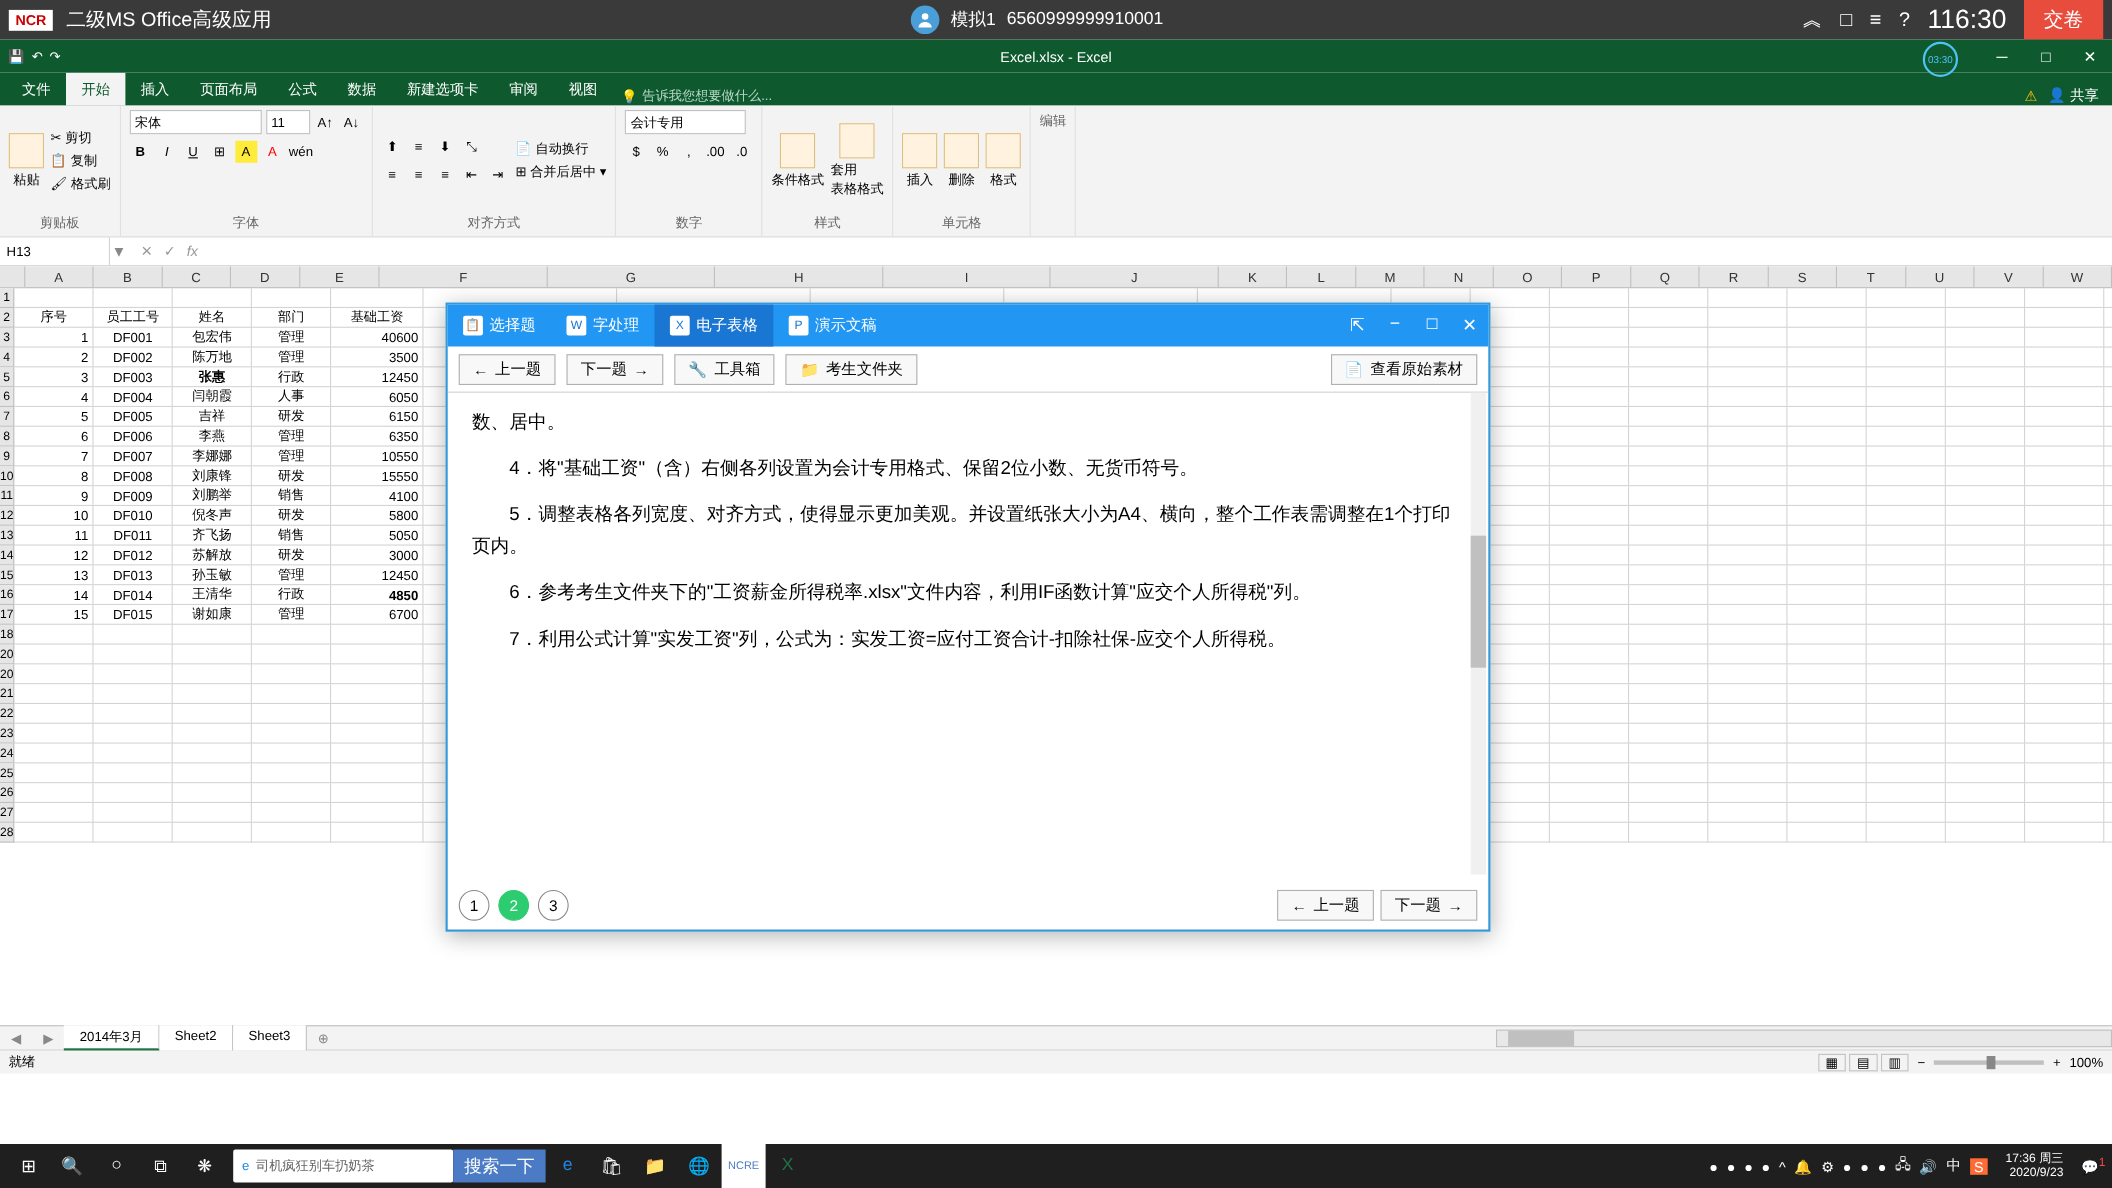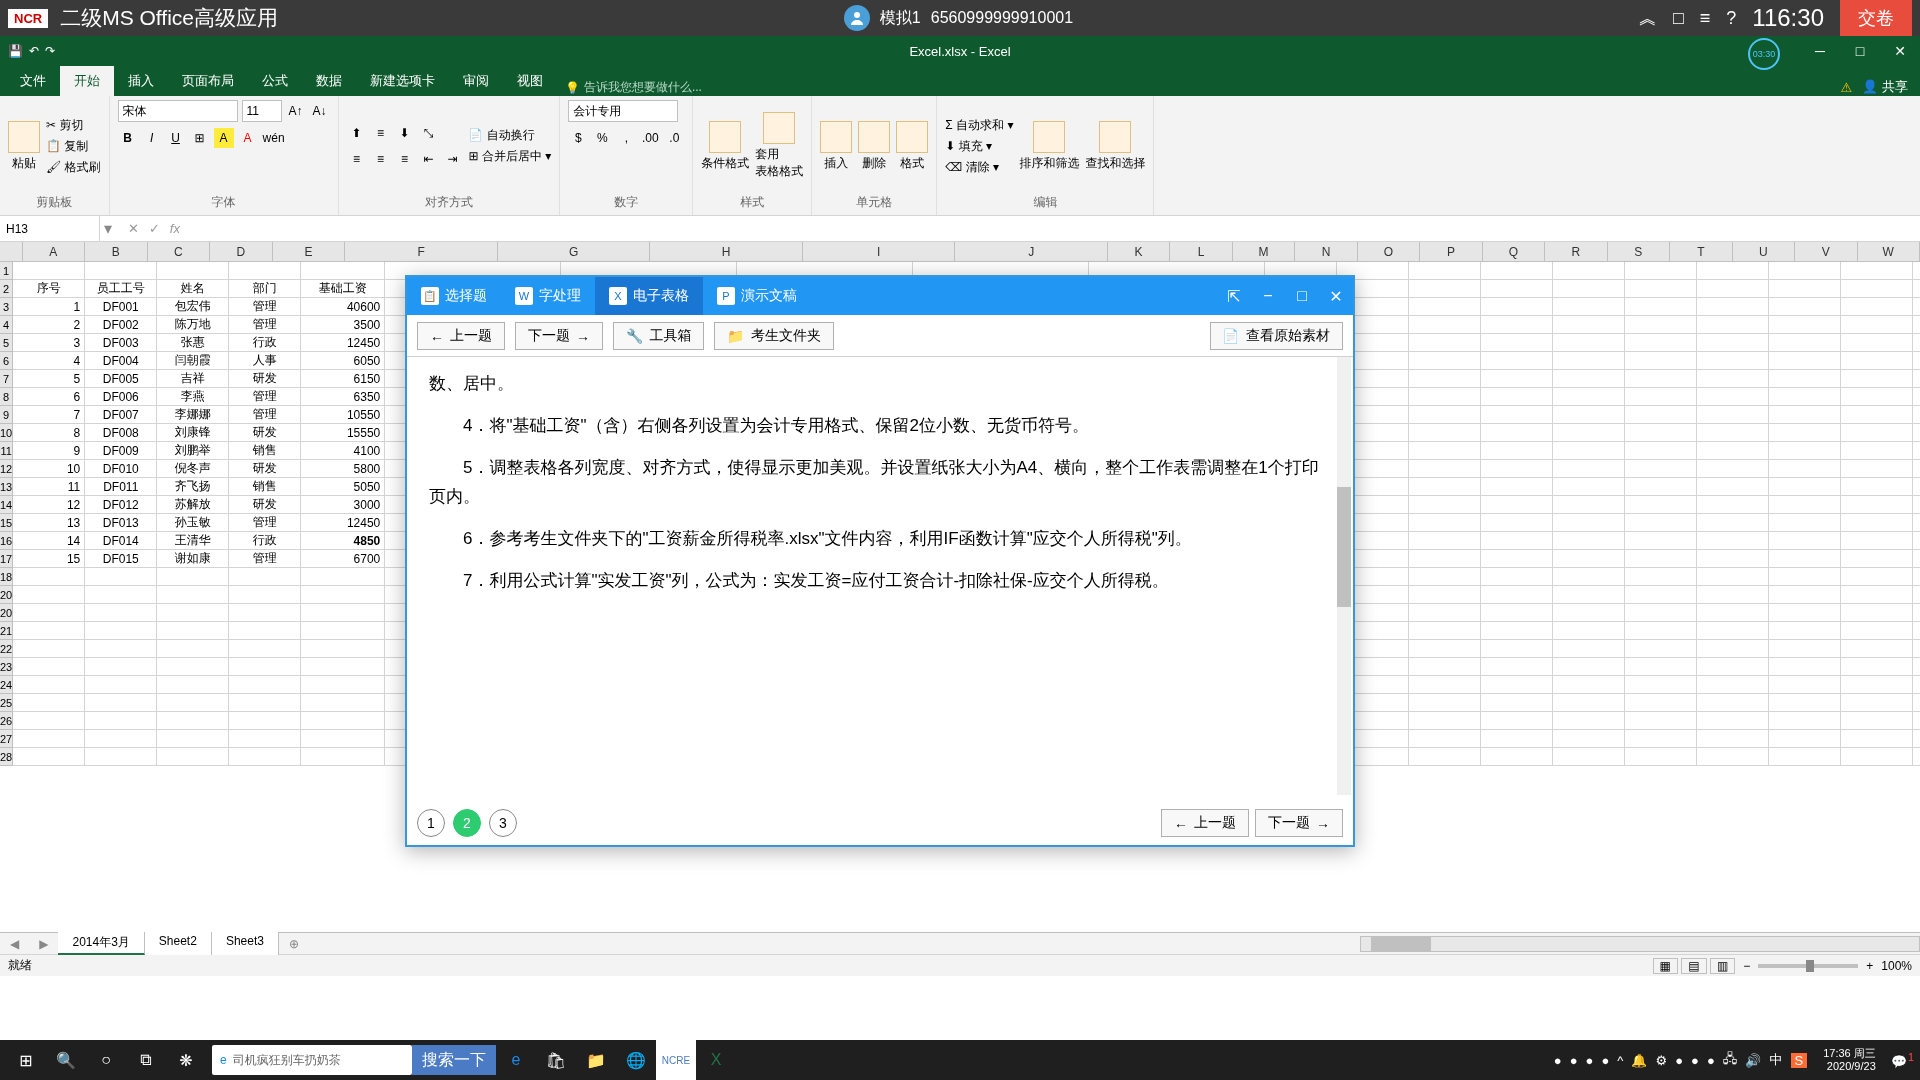--- a/index.html
+++ b/index.html
@@ -1,21 +1,21 @@
 <!DOCTYPE html>
 <html><head>
 <meta charset="utf-8">
 <style>
 * { margin: 0; padding: 0; box-sizing: border-box; font-family: "Microsoft YaHei", sans-serif; }
 body { width: 1920px; height: 1080px; overflow: hidden; background: #fff; position: relative; }
 
 
 .exam-bar { height: 36px; background: #3a3a3a; color: #fff; display: flex; align-items: center; padding: 0 8px; }
 .ncr-logo { background: #fff; color: #c00; font-weight: bold; padding: 2px 6px; font-size: 13px; margin-right: 12px; }
-.exam-title { font-size: 21px; }
+.exam-title { font-size: 18px; }
 .exam-center { margin-left: auto; display: flex; align-items: center; gap: 10px; }
 .avatar-circle { width: 26px; height: 26px; border-radius: 50%; background: #4a9fd8; display: inline-flex; align-items: center; justify-content: center; }
 .exam-right { margin-left: auto; display: flex; align-items: center; gap: 16px; font-size: 18px; }
 .time-display { font-size: 24px; font-weight: 300; }
 .submit-exam { background: #e74c3c; padding: 6px 18px; font-size: 18px; }
 
 
 .excel-titlebar { height: 30px; background: #0e5a2e; color: #fff; display: flex; align-items: center; position: relative; }
 .qat { display: flex; gap: 6px; padding: 0 8px; font-size: 12px; }
 .excel-title { position: absolute; left: 50%; transform: translateX(-50%); font-size: 13px; }
@@ -271,35 +271,20 @@
           <span>删除</span>
         </div>
       <div class="big-btn">
           <div class="big-btn-icon"></div>
           <span>格式</span>
         </div>
     </div>
     <div class="ribbon-group-label">单元格</div>
   </div>
   <div class="ribbon-group">
-    <div class="ribbon-group-content">
-      <div class="small-row">
-        <span>Σ <span>自动求和</span> ▾</span>
-        <span>⬇ <span>填充</span> ▾</span>
-        <span>⌫ <span>清除</span> ▾</span>
-      </div>
-      <div class="big-btn">
-          <div class="big-btn-icon"></div>
-          <span>排序和筛选</span>
-        </div>
-      <div class="big-btn">
-          <div class="big-btn-icon"></div>
-          <span>查找和选择</span>
-        </div>
-    </div>
     <div class="ribbon-group-label">编辑</div>
   </div>
 </div>
 
 <div class="formula-row">
   <div class="name-box">H13</div>
   <span style="color:#888;padding:0 4px;">▾</span>
   <div class="fx-icons">
     <span>✕</span>
     <span>✓</span>
@@ -451,21 +436,21 @@
           <div class="cell" style="width: 72px;"></div>
           <div class="cell" style="width: 72px;"></div>
           <div class="cell" style="width: 72px;"></div>
           <div class="cell" style="width: 72px;"></div>
           <div class="cell" style="width: 72px;"></div>
           <div class="cell" style="width: 72px;"></div>
         </div>
         <div class="cell-row">
           <div class="cell r" style="width: 72px;">3</div>
           <div class="cell c" style="width: 72px;">DF003</div>
-          <div class="cell c" style="width: 72px;">张惠</div>
+          <div class="cell c" style="width: 72px; font-weight: bold;">张惠</div>
           <div class="cell c" style="width: 72px;">行政</div>
           <div class="cell r" style="width: 84px;">12450</div>
           <div class="cell" style="width: 176px;"></div>
           <div class="cell" style="width: 176px;"></div>
           <div class="cell" style="width: 176px;"></div>
           <div class="cell" style="width: 176px;"></div>
           <div class="cell" style="width: 176px;"></div>
           <div class="cell" style="width: 72px;"></div>
           <div class="cell" style="width: 72px;"></div>
           <div class="cell" style="width: 72px;"></div>

